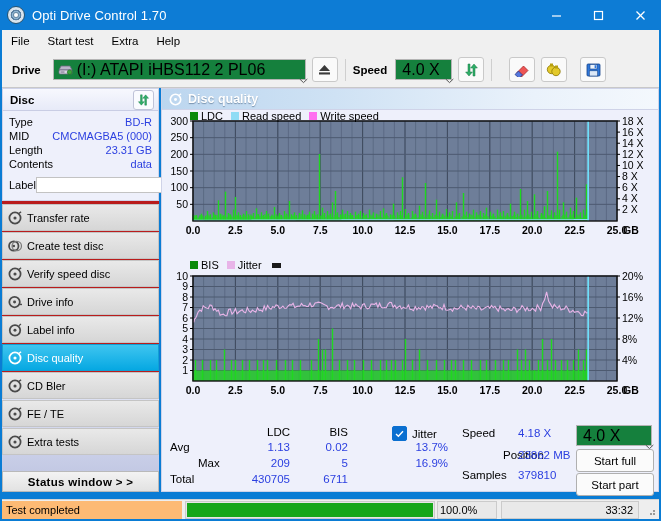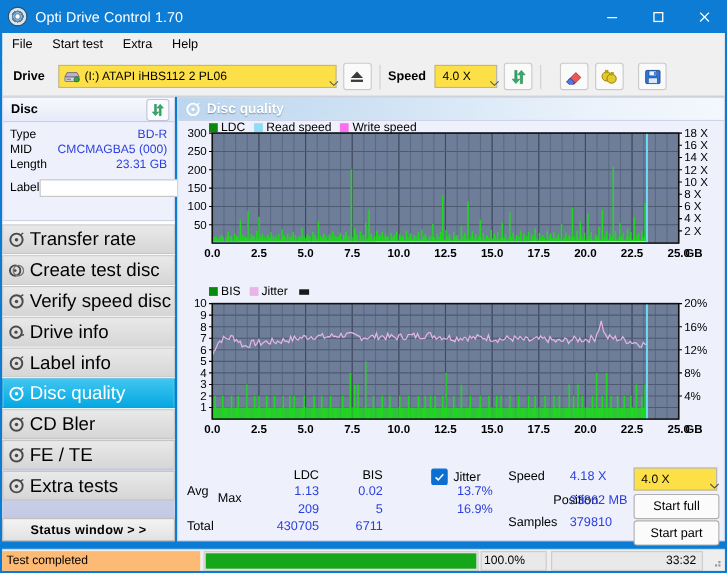--- a/index.html
+++ b/index.html
@@ -64,26 +64,26 @@
   
   .toolbar {
     position: absolute; top: 52px; left: 2px;
     width: 657px; height: 35px;
     background: #f0f0f0;
     display: flex; align-items: center;
     border-bottom: 1px solid #c8c8c8;
   }
   .tb-label { font-weight: bold; font-size: 11.5px; color:#000; }
   .combo {
-    background: #fde047;
+    background: #15803d;
     border: 1px solid #b4b4b4;
     height: 21px;
     display: flex; align-items: center;
     box-sizing: border-box;
-    font-size: 11px;
+    font-size: 16px;
     position: relative;
   }
   .combo .caret {
     margin-left: auto; margin-right: 6px;
     width: 0; height: 0;
   }
   .drive-combo { width: 253px; margin-left: 12px; padding-left: 4px; }
   .speed-combo { width: 57px; margin-left: 8px; padding-left: 6px; }
   .tbtn {
     width: 26px; height: 25px;
@@ -91,21 +91,21 @@
     border-radius: 3px;
     display: flex; align-items: center; justify-content: center;
     box-sizing: border-box;
   }
   .tsep { width:1px; height:22px; background:#cfcfcf; margin:0 7px; }
 
   
   .leftcol {
     position: absolute; left: 2px; top: 88px;
     width: 157px; height: 404px;
-    background: #ffffff;
+    background: #b91c1c;
   }
   .disc-panel {
     position: absolute; left: 0; top: 0; width: 157px; height: 113px;
     background: #eef0fb;
     border: 1px solid #cfd3e8;
     box-sizing: border-box;
   }
   .disc-head {
     height: 21px; display:flex; align-items:center;
     border-bottom: 1px solid #c9cde4;
@@ -132,21 +132,21 @@
     width:20px;height:19px;border:1px solid #bfc3d8;background:#fafbff;border-radius:3px;
     display:flex;align-items:center;justify-content:center;
   }
   .navlist { position:absolute; left:0; top:116px; width:157px; }
   .navitem {
     height: 27px; margin-bottom: 1px;
     background: linear-gradient(#e9e9e9, #d6d6d6);
     border: 1px solid #c4c4c4;
     box-sizing: border-box;
     display: flex; align-items: center;
-    font-size: 17px; color: #000;
+    font-size: 11px; color: #000;
   }
   .navitem.sel {
     background: linear-gradient(#3fc5f0, #06a8e2);
     border-color: #129fd4;
     color: #ffffff;
   }
   .navitem .ico { width: 24px; display:flex; justify-content:center; align-items:center; }
   .statuswin {
     position:absolute; left:0; bottom:0; width:157px; height:21px;
     background: linear-gradient(#f3f3f3, #e2e2e2);
@@ -340,20 +340,24 @@
           <span class="k">Type</span>
           <span class="v">BD-R</span>
         </div>
         <div class="drow">
           <span class="k">MID</span>
           <span class="v">CMCMAGBA5 (000)</span>
         </div>
         <div class="drow">
           <span class="k">Length</span>
           <span class="v">23.31 GB</span>
+        </div>
+        <div class="drow">
+          <span class="k">Contents</span>
+          <span class="v">data</span>
         </div>
         <div class="labelrow">
           <span class="k">Label</span>
           <input class="label-input" type="text" placeholder="" style="">
           <div class="cd-btn">
             <svg width="15" height="15" viewBox="0 0 16 16">
               <circle cx="8" cy="8" r="7" fill="#e5e07a" stroke="#8c8630" stroke-width=".9"></circle>
               <circle cx="8" cy="8" r="3.4" fill="#cfc95e" stroke="#8c8630" stroke-width=".6"></circle>
               <circle cx="8" cy="8" r="1.5" fill="#fafafa" stroke="#8c8630" stroke-width=".5"></circle>
             </svg>
@@ -1704,21 +1708,21 @@
       <div style="position:absolute;left:230px;top:3px;display:flex;align-items:center;gap:5px;">
         <span class="chk">
           <svg width="9" height="8" viewBox="0 0 9 8">
               <path d="M1 4 L3.4 6.3 L8 1.2" fill="none" stroke="#fff" stroke-width="1.4"></path>
             </svg>
         </span>
         <span>Jitter</span>
       </div>
 
       <div style="position:absolute;left:8px;top:18px;">Avg</div>
-      <div style="position:absolute;left:8px;top:24px;padding-left:28px;">Max</div>
+      <div style="position:absolute;left:8px;top:34px;padding-left:28px;">Max</div>
       <div style="position:absolute;left:8px;top:50px;">Total</div>
 
       <div class="stat-num" style="position:absolute;left:82px;top:18px;width:46px;text-align:right;">1.13</div>
       <div class="stat-num" style="position:absolute;left:82px;top:34px;width:46px;text-align:right;">209</div>
       <div class="stat-num" style="position:absolute;left:70px;top:50px;width:58px;text-align:right;">430705</div>
 
       <div class="stat-num" style="position:absolute;left:140px;top:18px;width:46px;text-align:right;">0.02</div>
       <div class="stat-num" style="position:absolute;left:140px;top:34px;width:46px;text-align:right;">5</div>
       <div class="stat-num" style="position:absolute;left:140px;top:50px;width:46px;text-align:right;">6711</div>
 

